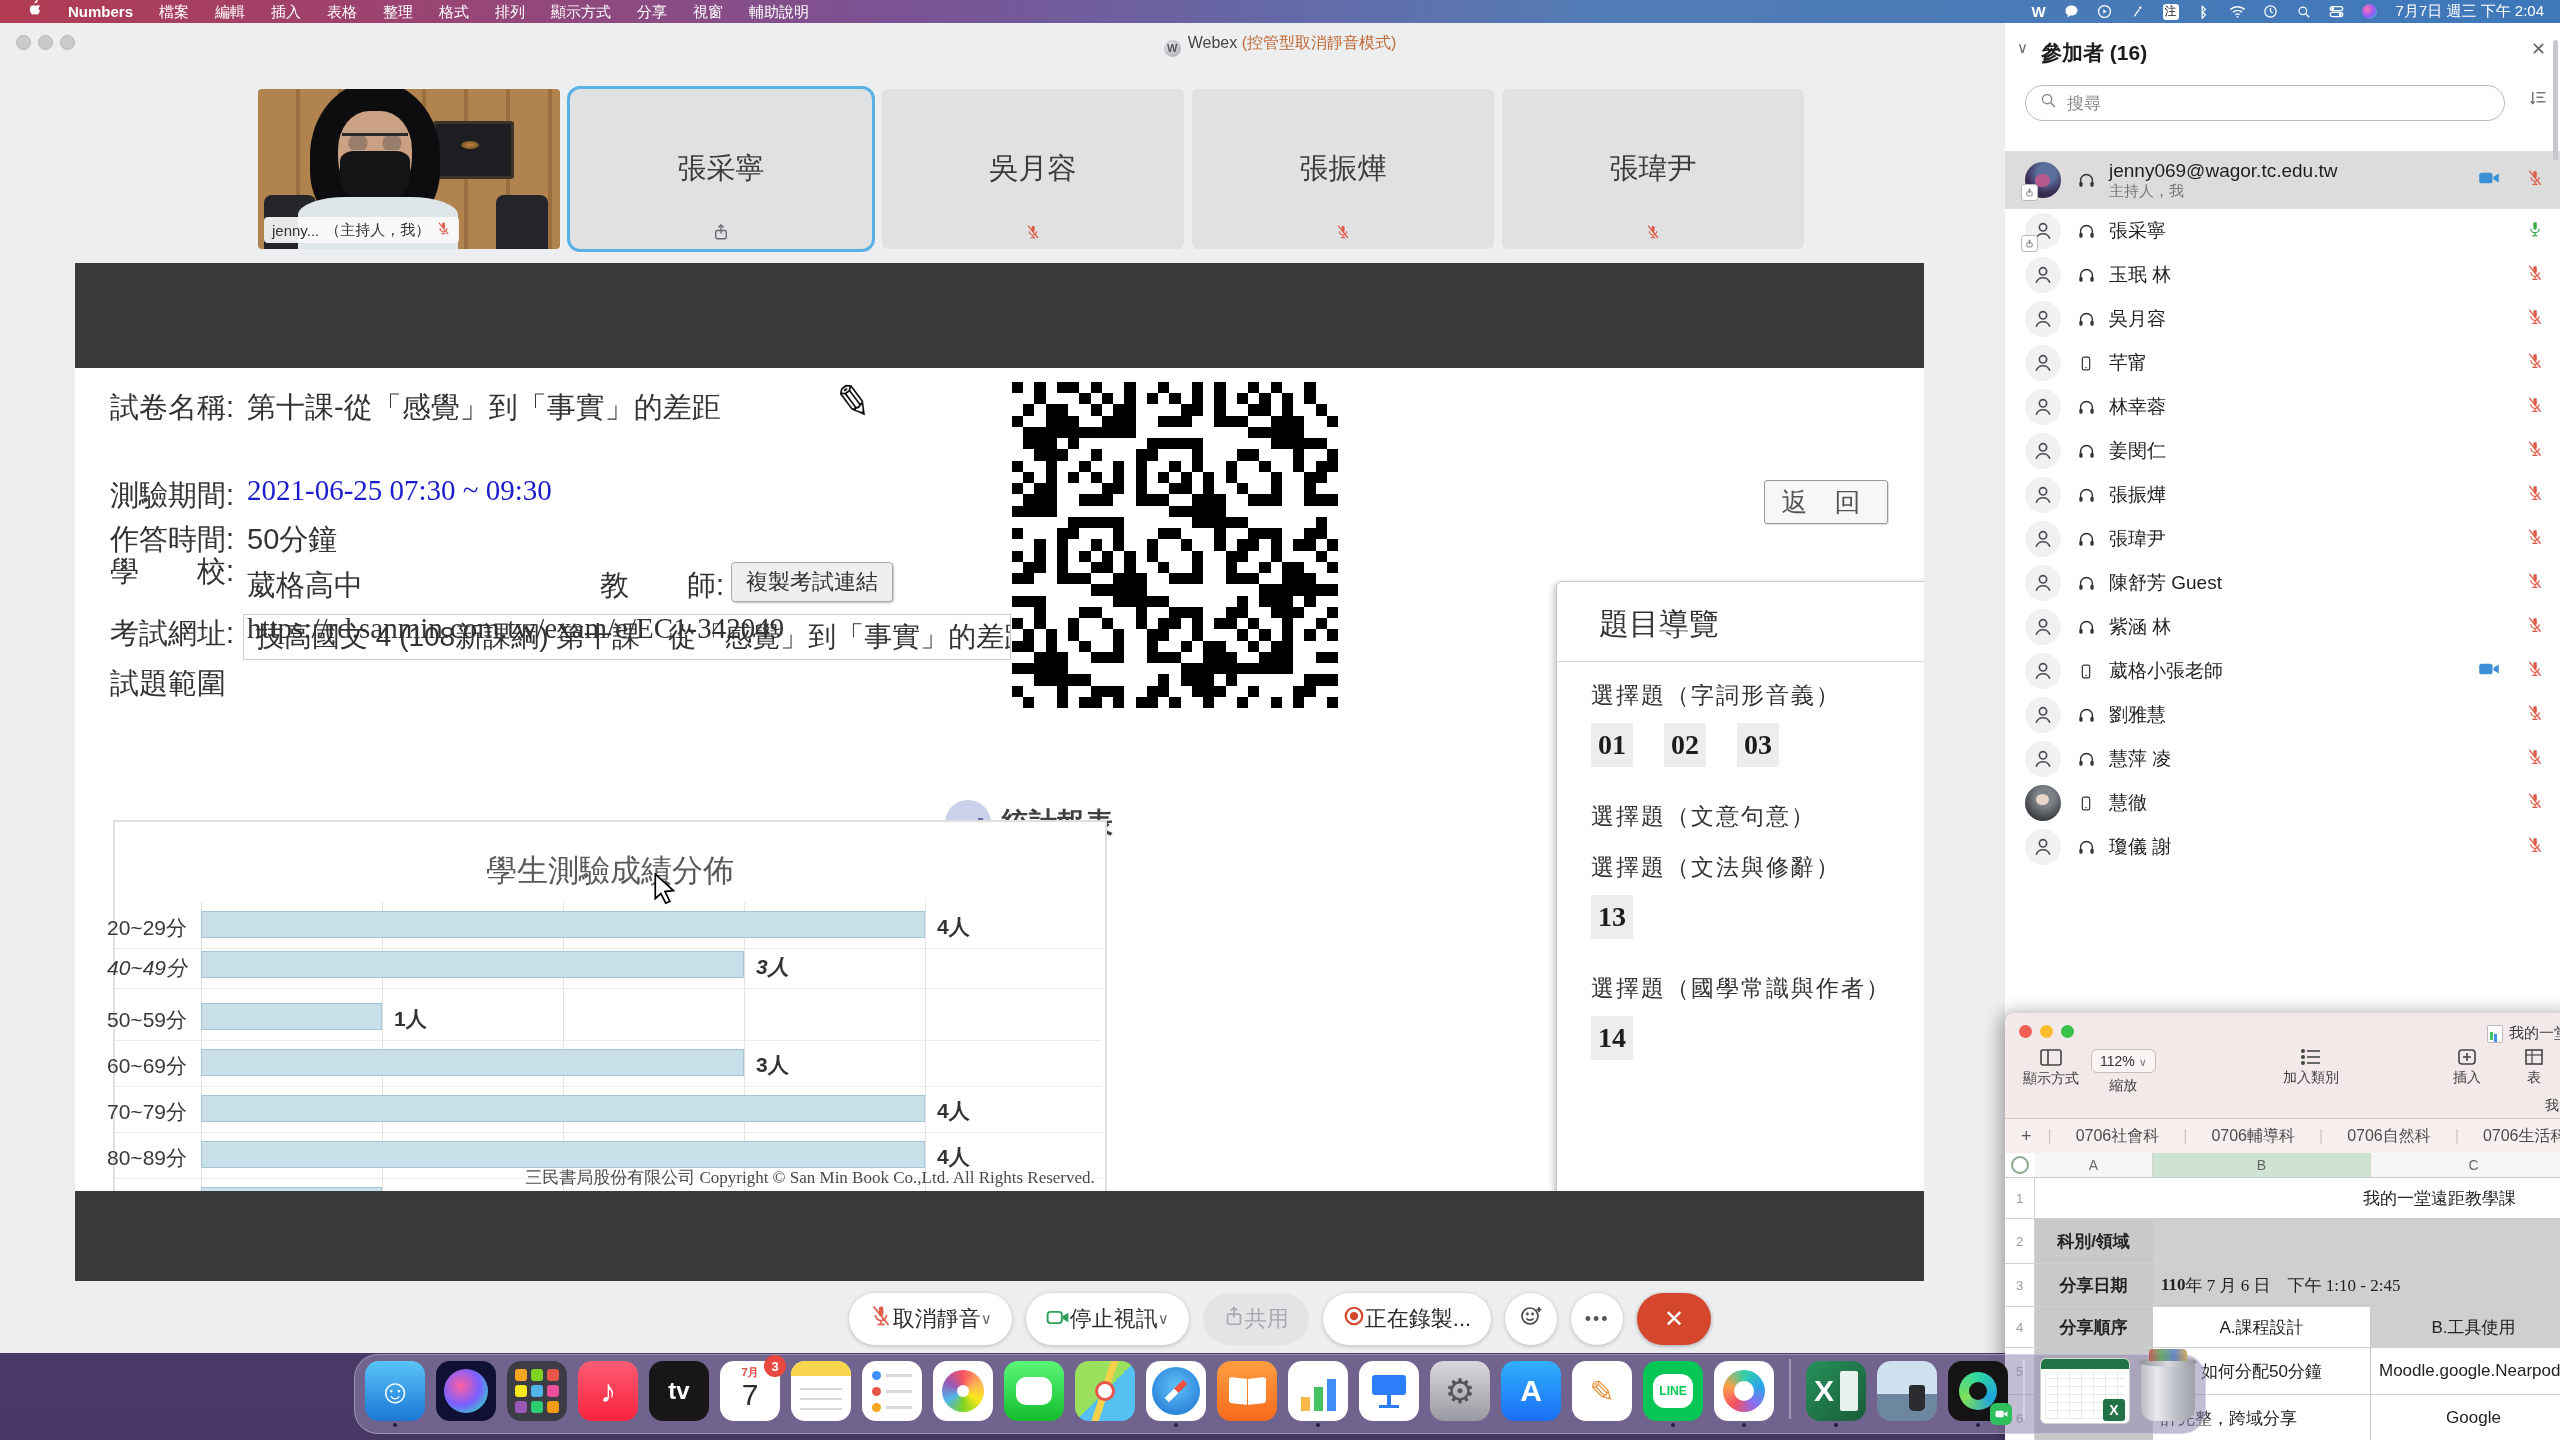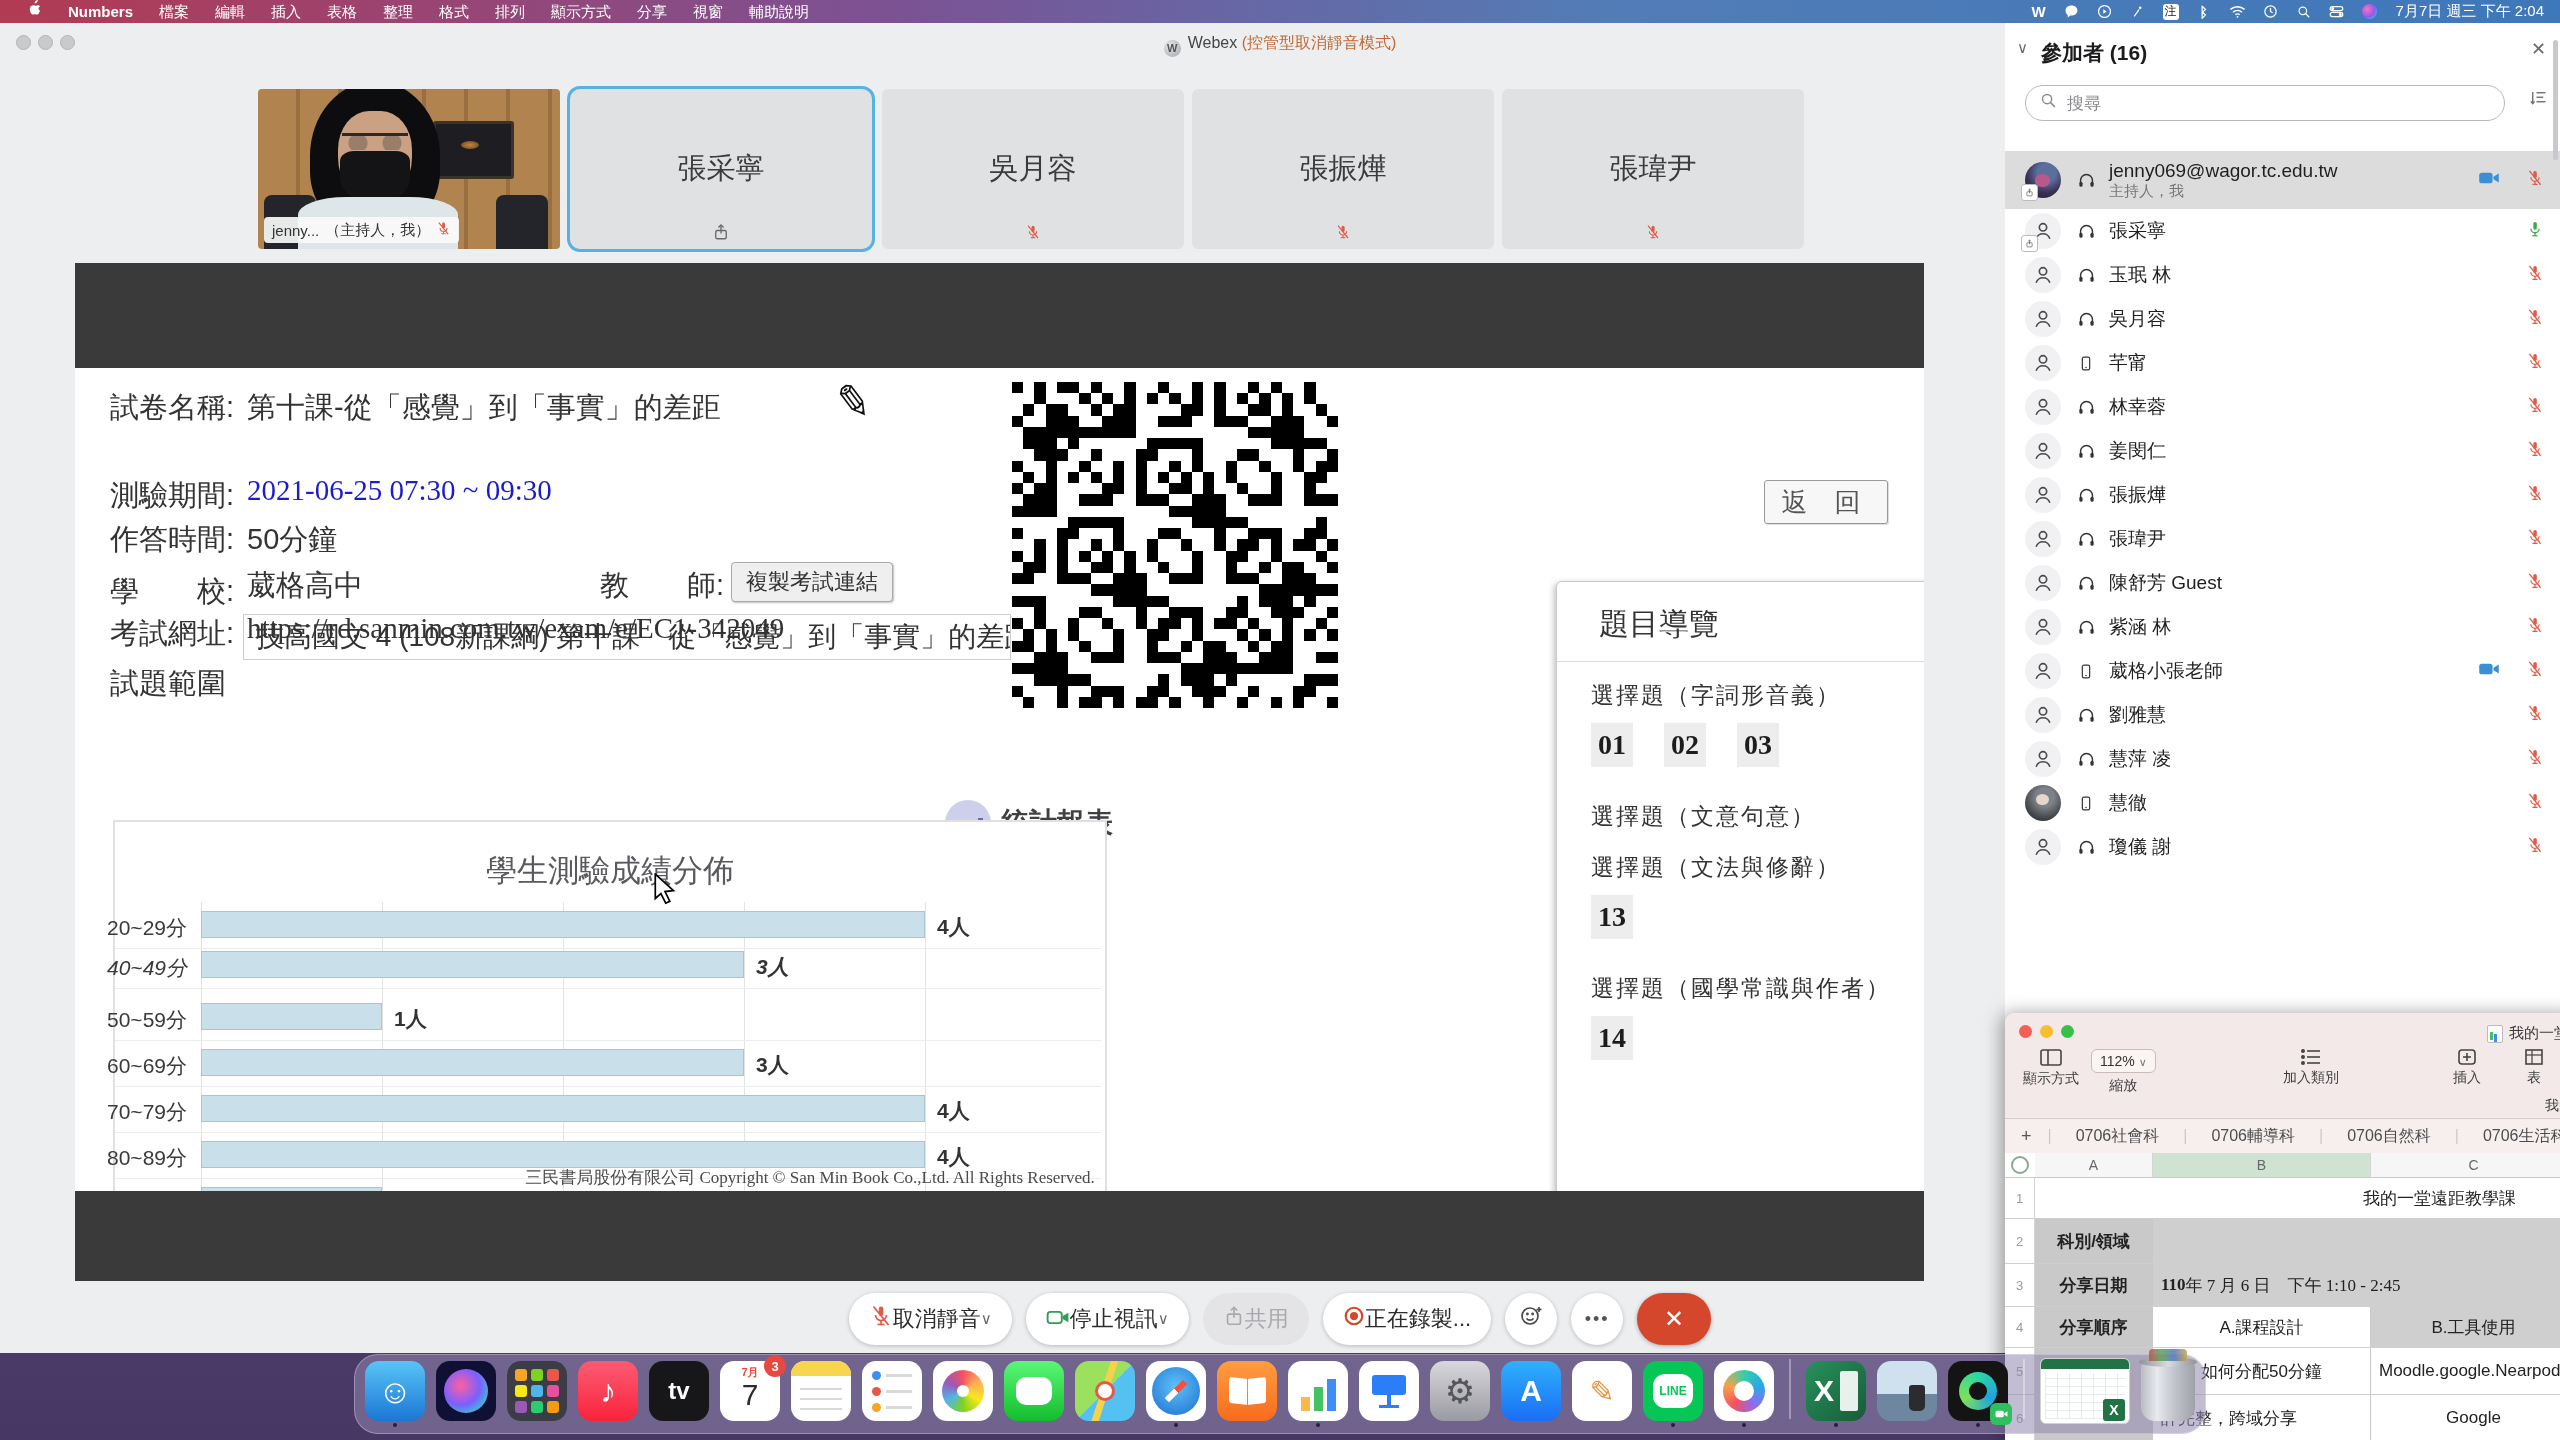--- a/index.html
+++ b/index.html
@@ -356,21 +356,21 @@
 
     <div id="share">
       <div id="doc">
         <span class="exline" style="left:35px;top:20px">試卷名稱:</span>
         <span class="exline" style="left:172px;top:20px">第十課-從「感覺」到「事實」的差距</span>
         <span class="exline" style="left:760px;top:8px;font-size:44px;transform:rotate(8deg);color:#111">✎</span>
         <span class="exline" style="left:35px;top:108px">測驗期間:</span>
         <span class="exline serif" id="exam-period-val" style="left:172px;top:106px">2021-06-25 07:30 ~  09:30</span>
         <span class="exline" style="left:35px;top:152px">作答時間:</span>
         <span class="exline" style="left:172px;top:152px">50分鐘</span>
-        <span class="exline" style="left:35px;top:204px">學　　校:</span>
+        <span class="exline" style="left:35px;top:184px">學　　校:</span>
         <span class="exline" style="left:172px;top:198px">葳格高中</span>
         <span class="exline" style="left:525px;top:198px">教　　師:</span>
         <span class="exline" style="left:670px;top:198px">張采寧老師</span>
         <span class="exline" style="left:35px;top:246px">考試網址:</span>
         <span class="exline serif" style="left:172px;top:244px">https://rd.sanmin.com.tw/exam/e/EC1-342049</span>
         <div id="copy-btn">複製考試連結</div>
         <span class="exline" style="left:35px;top:252px;top:296px">試題範圍</span>
         <div id="range-box">技高國文 4 (108新課綱) 第十課　從「感覺」到「事實」的差距</div>
         <div id="back-btn">返 回</div>
         <div id="qr">

